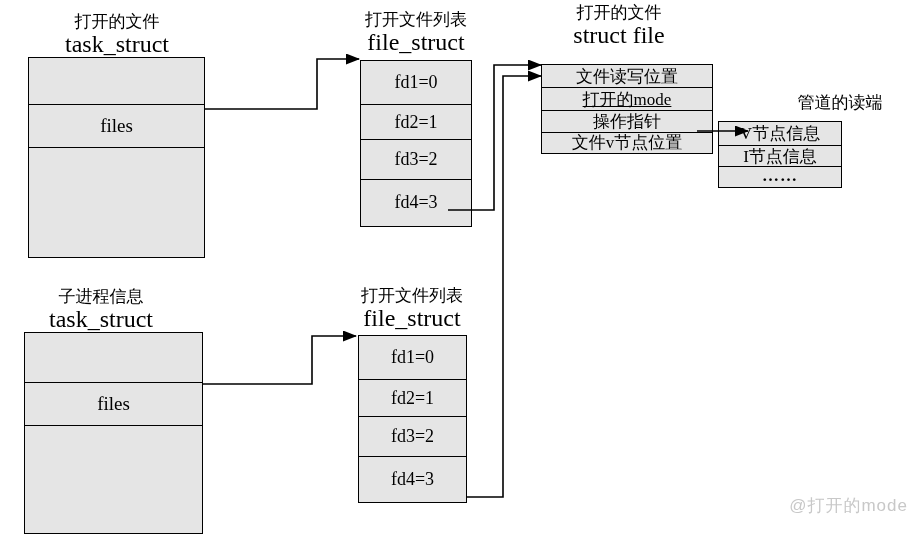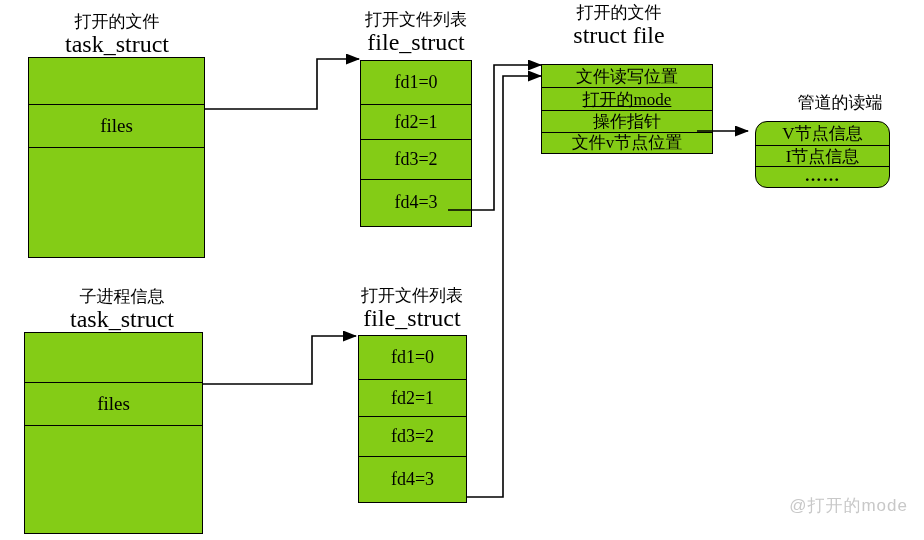--- a/index.html
+++ b/index.html
@@ -25,21 +25,21 @@
     line-height: 23px;
     white-space: nowrap;
   }
   .box-title .latin { font-size: 24px; }
 
   
   .struct-box {
     position: absolute;
     border: 1.5px solid #000000;
     box-sizing: border-box;
-    background: #84cc16;
+    background: #e5e5e5;
   }
   .struct-box .row {
     box-sizing: border-box;
     border-top: 1.5px solid #000000;
     display: flex;
     align-items: center;
     justify-content: center;
     font-size: 18px;
     overflow: hidden;
   }
@@ -83,21 +83,21 @@
 
   <div class="abs box-title" style="left:539px; top:1px; width:160px;">
     <div>打开的文件</div>
     <div class="latin">struct file</div>
   </div>
 
   <div class="abs box-title" style="left:760px; top:91px; width:160px;">
     <div>管道的读端</div>
   </div>
 
-  <div class="abs box-title" style="left:42px; top:285px; width:160px;">
+  <div class="abs box-title" style="left:21px; top:285px; width:160px;">
     <div>子进程信息</div>
     <div class="latin">task_struct</div>
   </div>
 
   <div class="abs box-title" style="left:332px; top:284px; width:160px;">
     <div>打开文件列表</div>
     <div class="latin">file_struct</div>
   </div>
 
   <div class="struct-box" style="left:28px; top:57px; width:177px; height:201px;">
@@ -113,21 +113,21 @@
     <div class="row" style="height:46px;">fd4=3</div>
   </div>
 
   <div class="struct-box small-rows" style="left:541px; top:64px; width:172px; height:90px;">
     <div class="row" style="height:22px;">文件读写位置</div>
     <div class="row" style="height:23px;text-decoration:underline;">打开的mode</div>
     <div class="row" style="height:22px;">操作指针</div>
     <div class="row" style="height:20px;">文件v节点位置</div>
   </div>
 
-  <div class="struct-box small-rows" style="left:755px; top:121px; width:135px; height:67px;border-radius:12px;">
+  <div class="struct-box small-rows" style="left:718px; top:121px; width:124px; height:67px;">
     <div class="row" style="height:23px;">V节点信息</div>
     <div class="row" style="height:21px;">I节点信息</div>
     <div class="row dots-row" style="height:19px;">……</div>
   </div>
 
   <div class="struct-box" style="left:24px; top:332px; width:179px; height:202px;">
     <div class="row" style="height:49px;"></div>
     <div class="row" style="height:43px; font-size:19px;">files</div>
     <div class="row" style="height:107px;"></div>
   </div>

